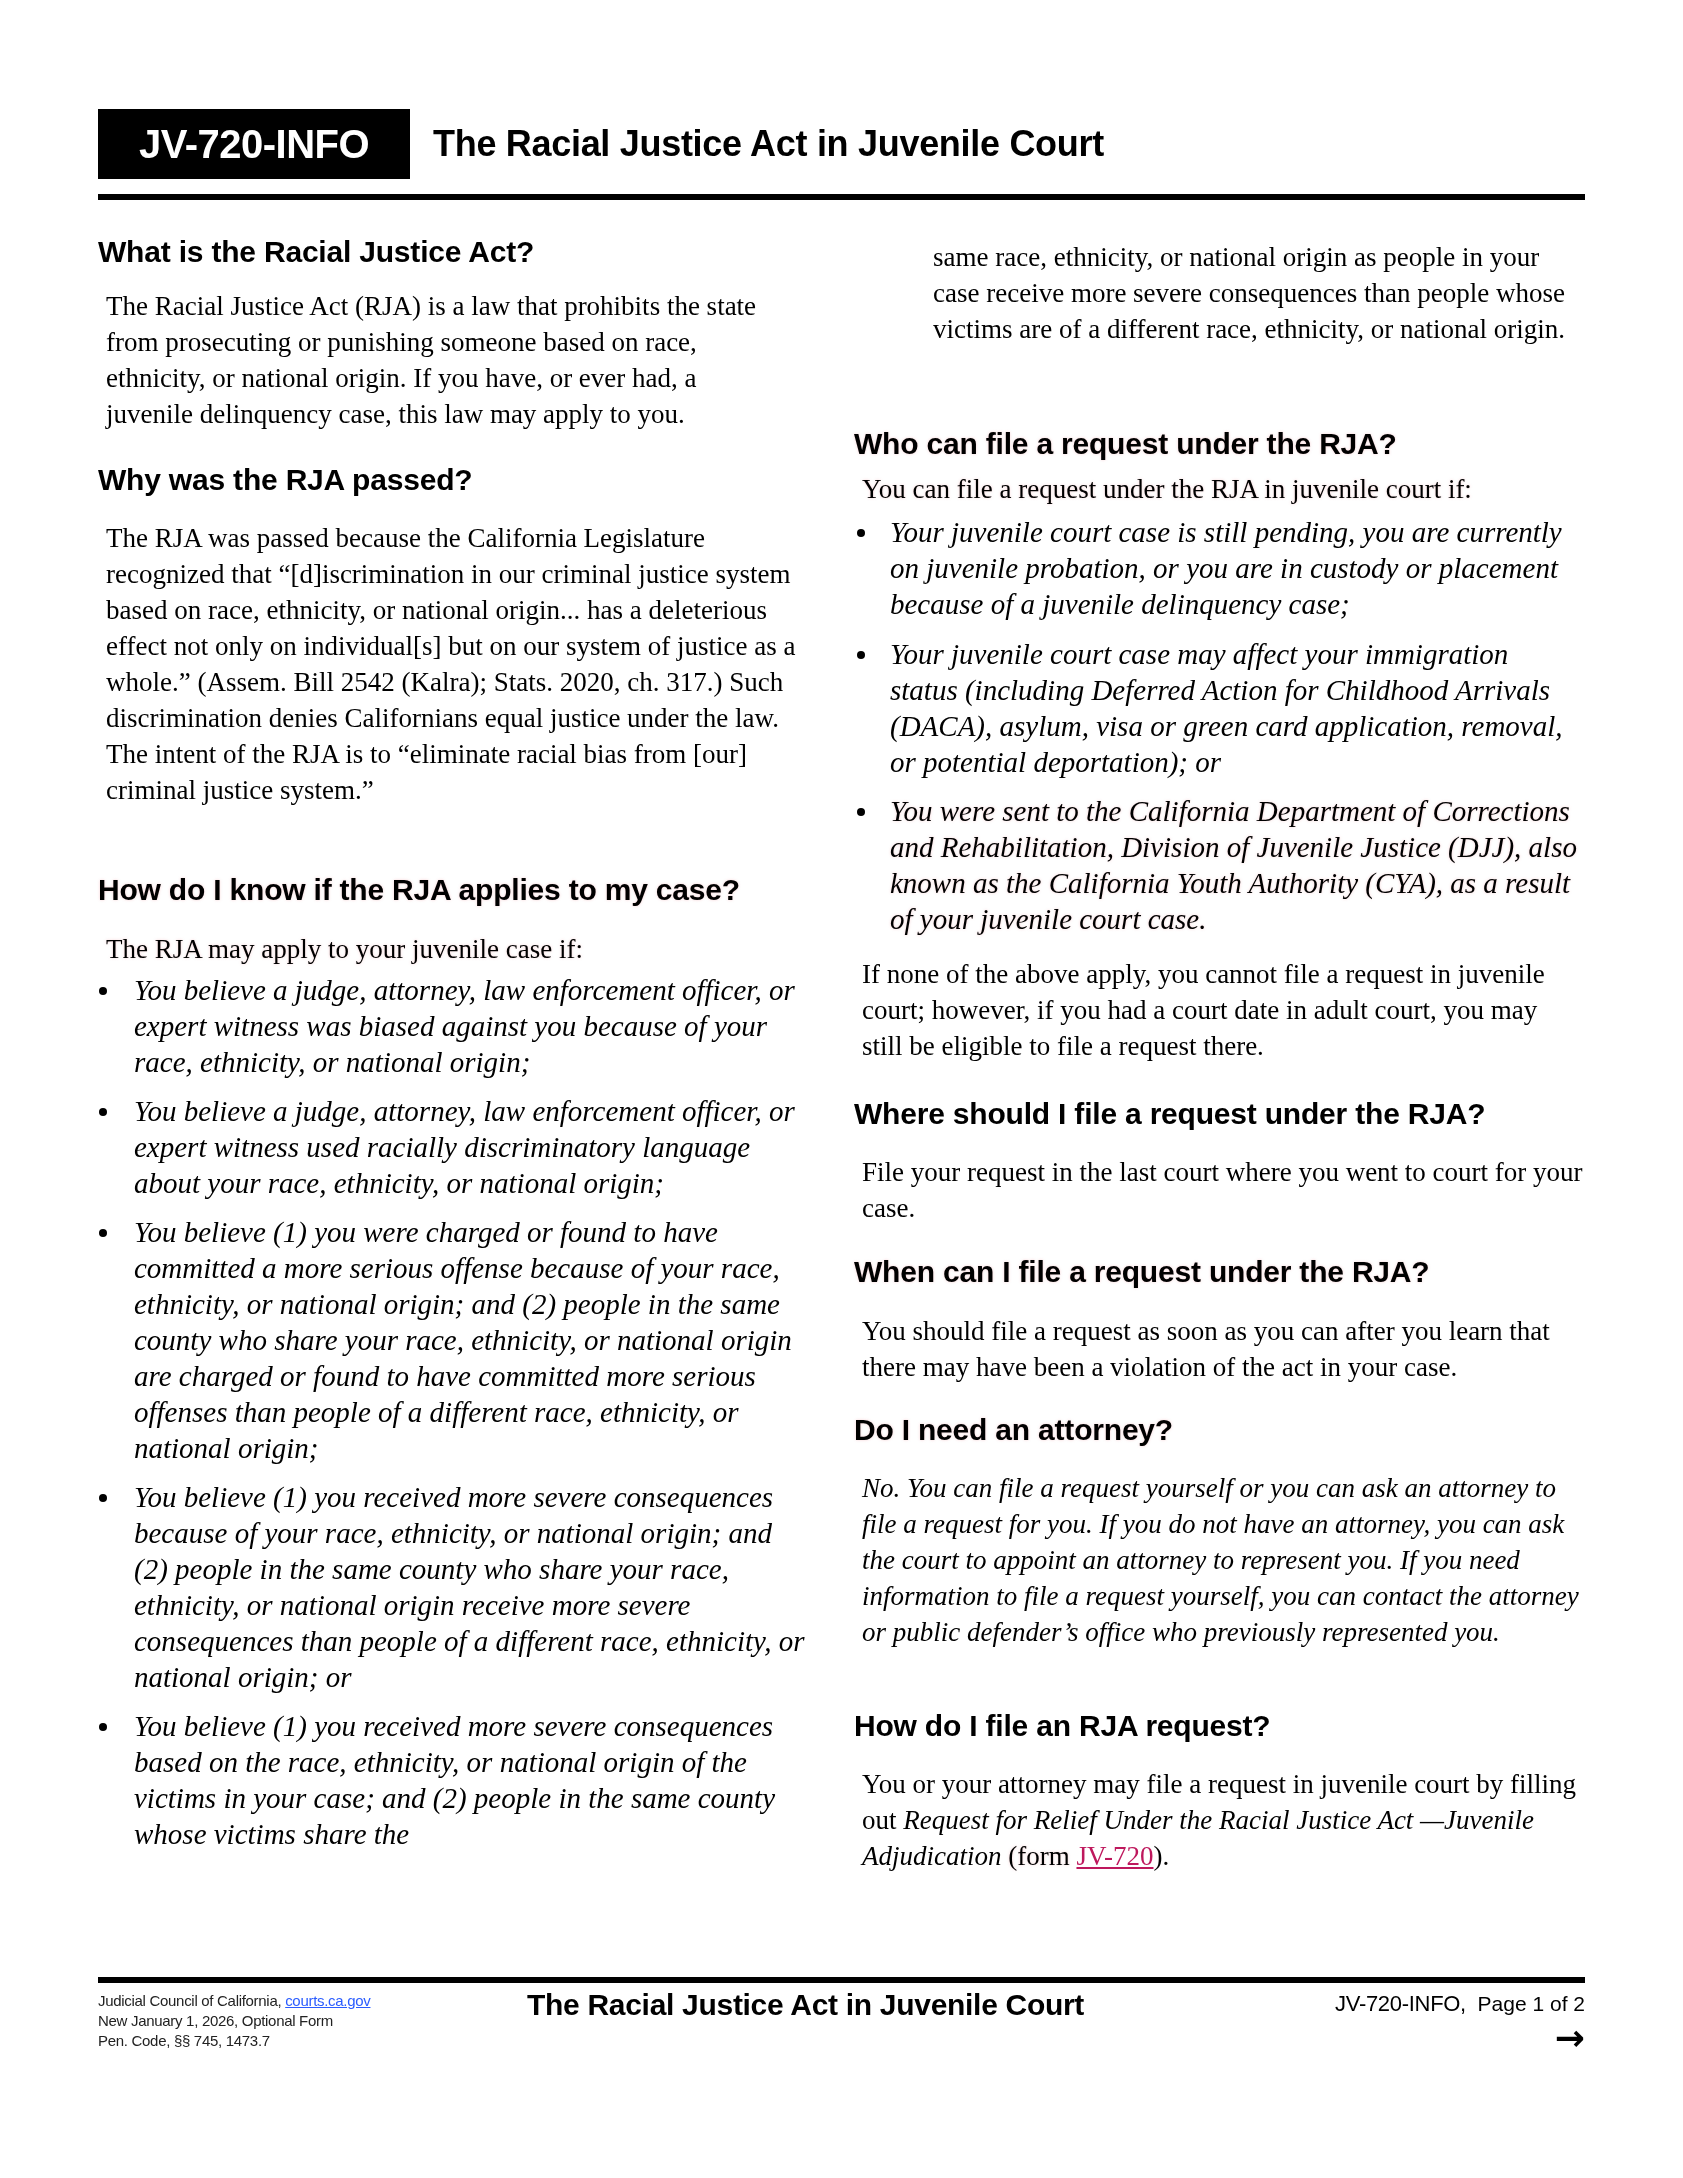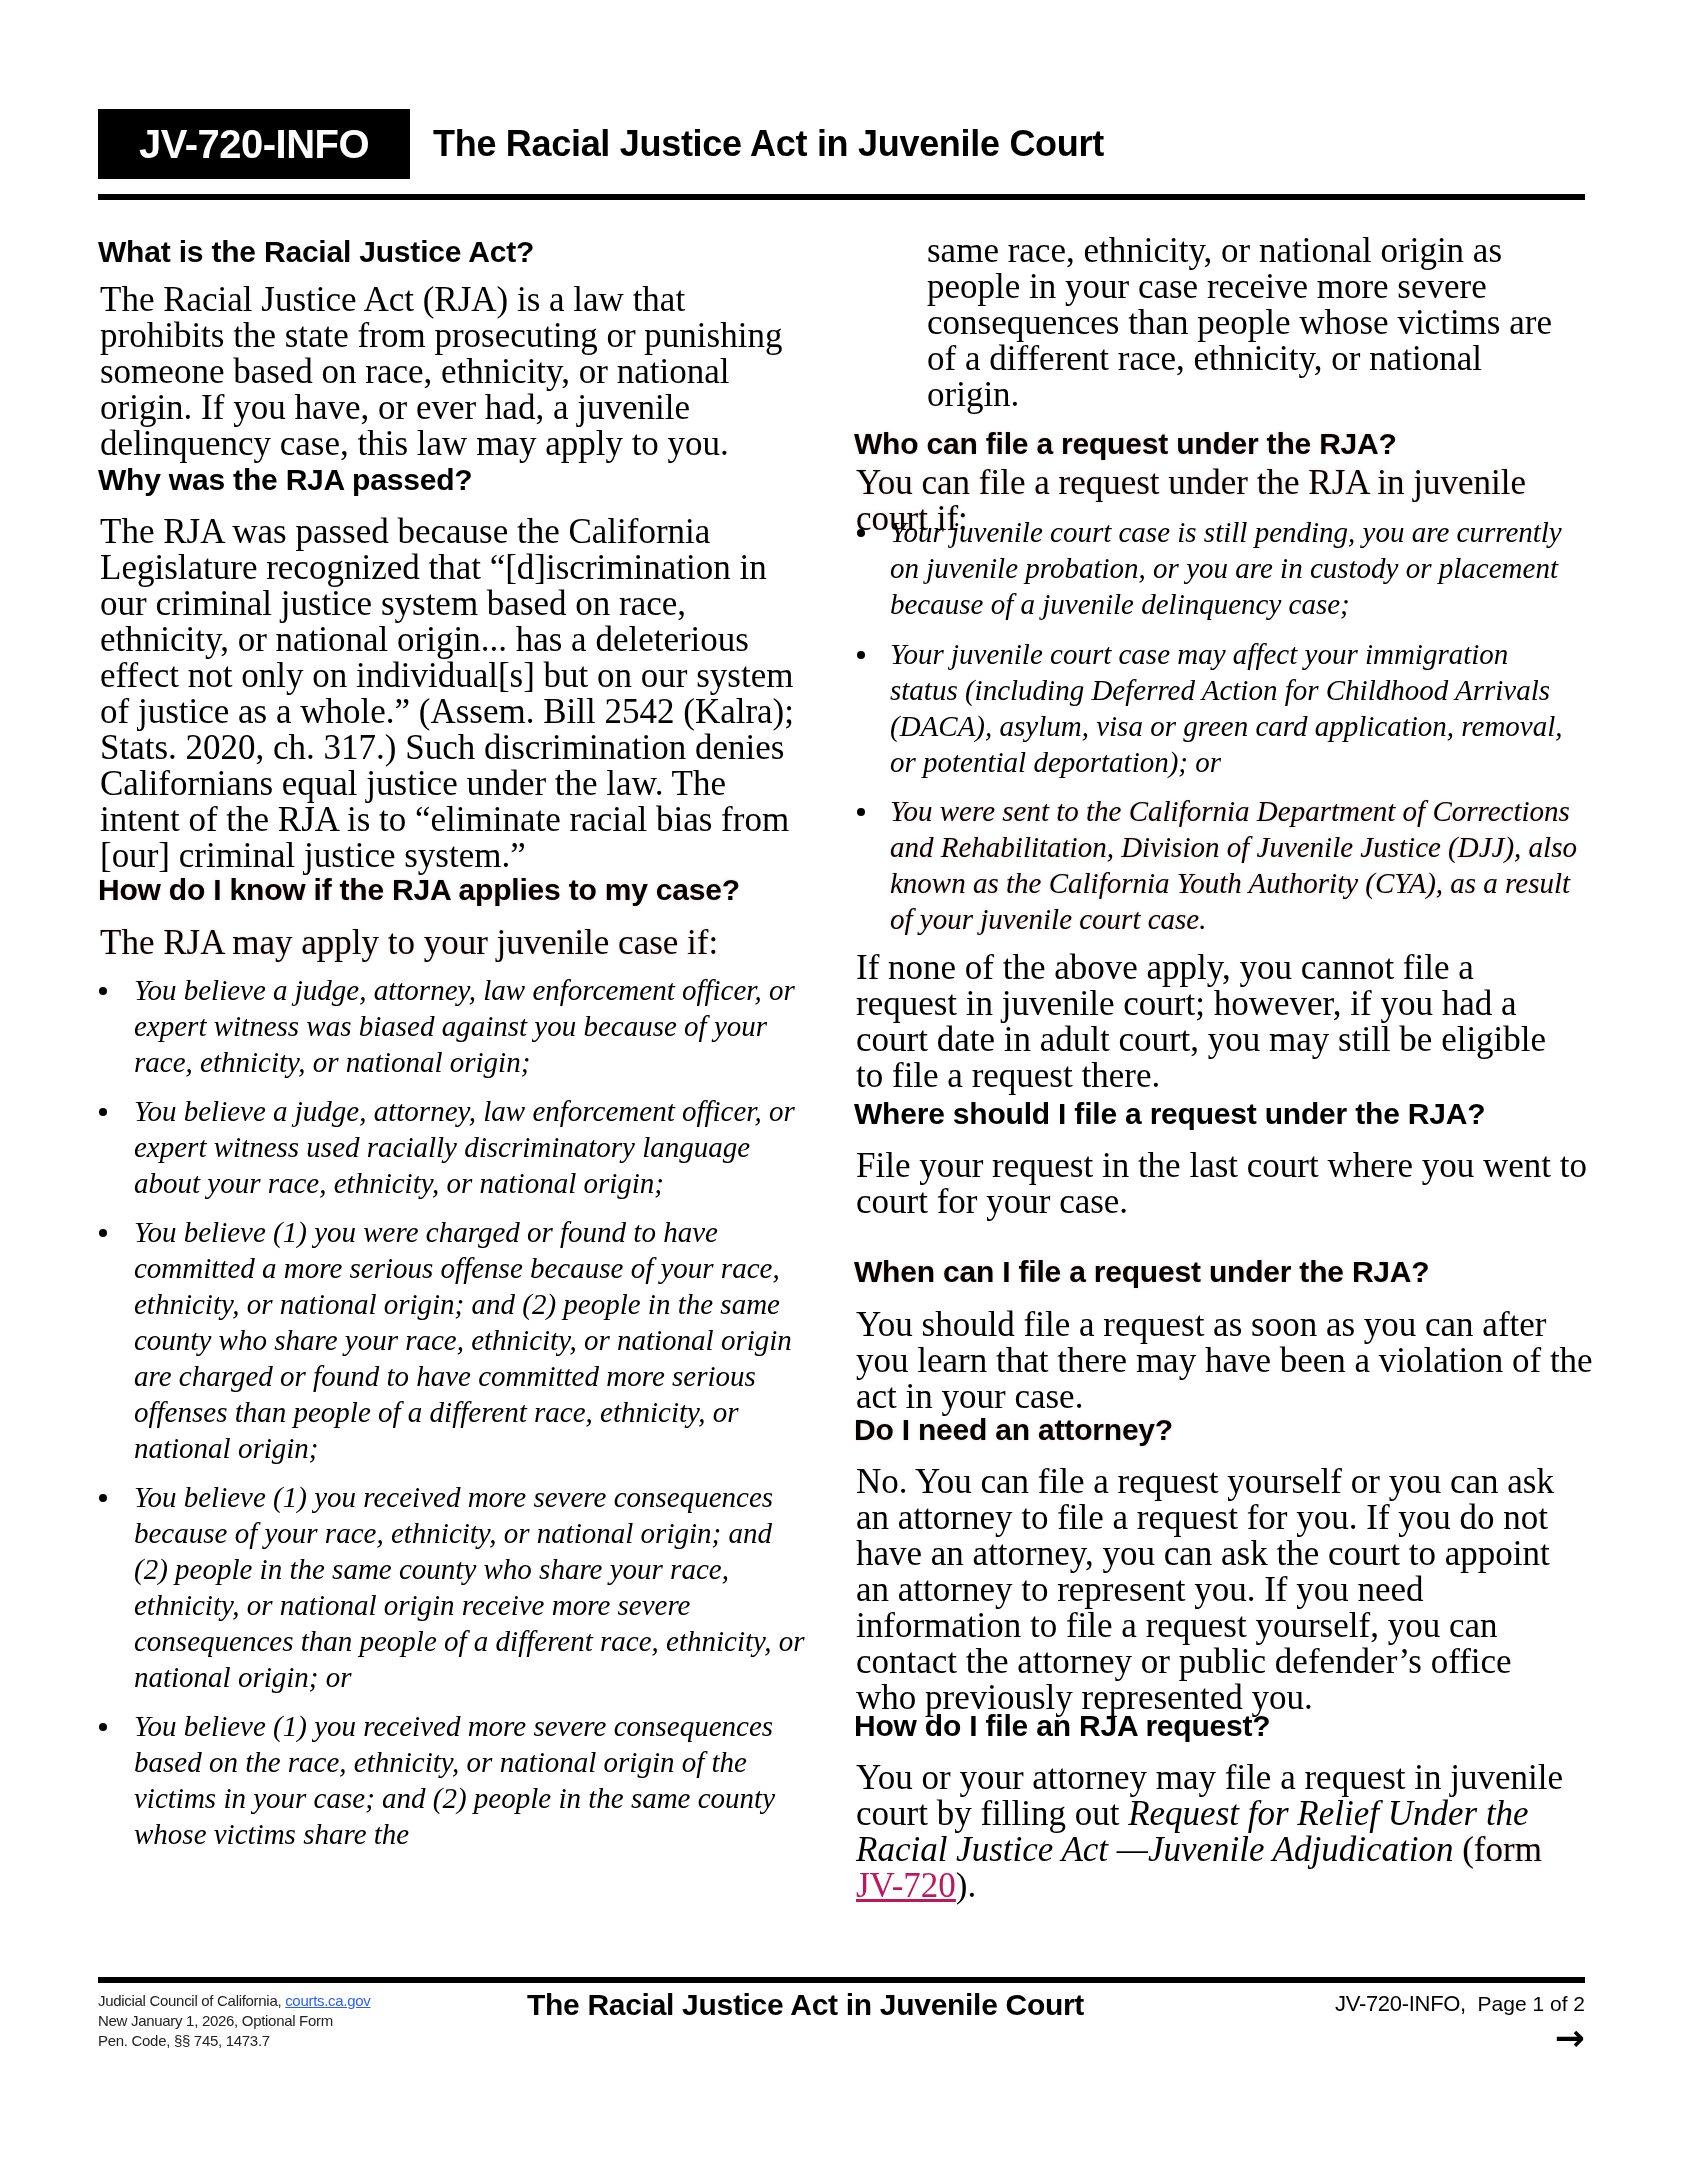--- a/index.html
+++ b/index.html
@@ -4,21 +4,21 @@
 <style>
   html, body { margin: 0; padding: 0; background: #ffffff; }
   body { width: 1683px; height: 2178px; position: relative; overflow: hidden; color: #000; }
   .abs { position: absolute; }
   .hdr-box { left: 98px; top: 109px; width: 312px; height: 70px; background: #000; color: #fff;
     font-family: "Liberation Sans", sans-serif; font-weight: bold; font-size: 40px; line-height: 70px; text-align: center; letter-spacing: -0.5px; }
   .hdr-title { left: 433px; top: 109px; height: 70px; line-height: 70px;
     font-family: "Liberation Sans", sans-serif; font-weight: bold; font-size: 36px; letter-spacing: -0.3px; white-space: nowrap; }
   .rule { left: 98px; width: 1487px; height: 6px; background: #000; }
   h2 { font-family: "Liberation Sans", sans-serif; font-weight: bold; font-size: 30px; margin: 0; padding: 0; line-height: 36px; position: absolute; white-space: nowrap; letter-spacing: -0.2px; }
-  .p { font-family: "Liberation Serif", serif; font-size: 35px; line-height: 36px; position: absolute; margin: 2px; }
+  .p { font-family: "Liberation Serif", serif; font-size: 27px; line-height: 36px; position: absolute; margin: 8px; }
   .bullet { position: absolute; font-family: "Liberation Serif", serif; font-size: 29px; line-height: 36px; font-style: italic; }
   .bullet .dot { position: absolute; left: 0; top: 15px; width: 8px; height: 8px; border-radius: 50%; background: #000; }
   .bullet .txt { display: block; }
   .it { font-style: italic; }
   .link { color: #be185d; text-decoration: underline; }
   .halo { text-shadow: 0 0 3px rgba(230, 120, 130, 0.35); }
   .foot-left { left: 98px; top: 1991px; font-family: "Liberation Sans", sans-serif; font-size: 15px; line-height: 20px; color: #222; letter-spacing: -0.3px; }
   .foot-left .link { color: #2a5cff; }
   .foot-mid { left: 527px; top: 1985px; font-family: "Liberation Sans", sans-serif; font-weight: bold; font-size: 30px; line-height: 40px; letter-spacing: -0.3px; white-space: nowrap; }
   .foot-right { right: 98px; top: 1990px; font-family: "Liberation Sans", sans-serif; font-size: 21px; line-height: 28px; white-space: nowrap; }
@@ -84,21 +84,21 @@
   </div>
   <p class="p" style="left:854px; top:948px; width:693px;">If none of the above apply, you cannot file a request in juvenile court; however, if you had a court date in adult court, you may still be eligible to file a request there.</p>
 
   <h2 class="abs" style="left:854px; top:1096px;">Where should I file a request under the RJA?</h2>
   <p class="p" style="left:854px; top:1146px; width:738px;">File your request in the last court where you went to court for your case.</p>
 
   <h2 class="abs halo" style="left:854px; top:1254px;">When can I file a request under the RJA?</h2>
   <p class="p" style="left:854px; top:1305px; width:738px;">You should file a request as soon as you can after you learn that there may have been a violation of the act in your case.</p>
 
   <h2 class="abs halo" style="left:854px; top:1412px;">Do I need an attorney?</h2>
-  <p class="p" style="left:854px; top:1462px; width:723px;">No. You can file a request yourself or you can ask an attorney to file a request for you. If you do not have an attorney, you can ask the court to appoint an attorney to represent you. If you need information to file a request yourself, you can contact the attorney or public defender’s office who previously represented you.</p>
+  <p class="p" style="left:854px; top:1462px; width:723px;font-style:italic;">No. You can file a request yourself or you can ask an attorney to file a request for you. If you do not have an attorney, you can ask the court to appoint an attorney to represent you. If you need information to file a request yourself, you can contact the attorney or public defender’s office who previously represented you.</p>
 
   <h2 class="abs" style="left:854px; top:1708px;">How do I file an RJA request?</h2>
   <p class="p" style="left:854px; top:1758px; width:738px;"><span>You or your attorney may file a request in juvenile court by filling out </span><span class="it">Request for Relief Under the Racial Justice Act —Juvenile Adjudication</span><span class="halo"> (form </span><a class="link">JV-720</a><span>).</span></p>
 </div>
 
 <div class="abs rule" style="top:1977px;"></div>
 <div class="abs foot-left">
   <div><span>Judicial Council of California, </span><a class="link">courts.ca.gov</a></div>
   <div>New January 1, 2026, Optional Form</div>
   <div>Pen. Code, §§ 745, 1473.7</div>

